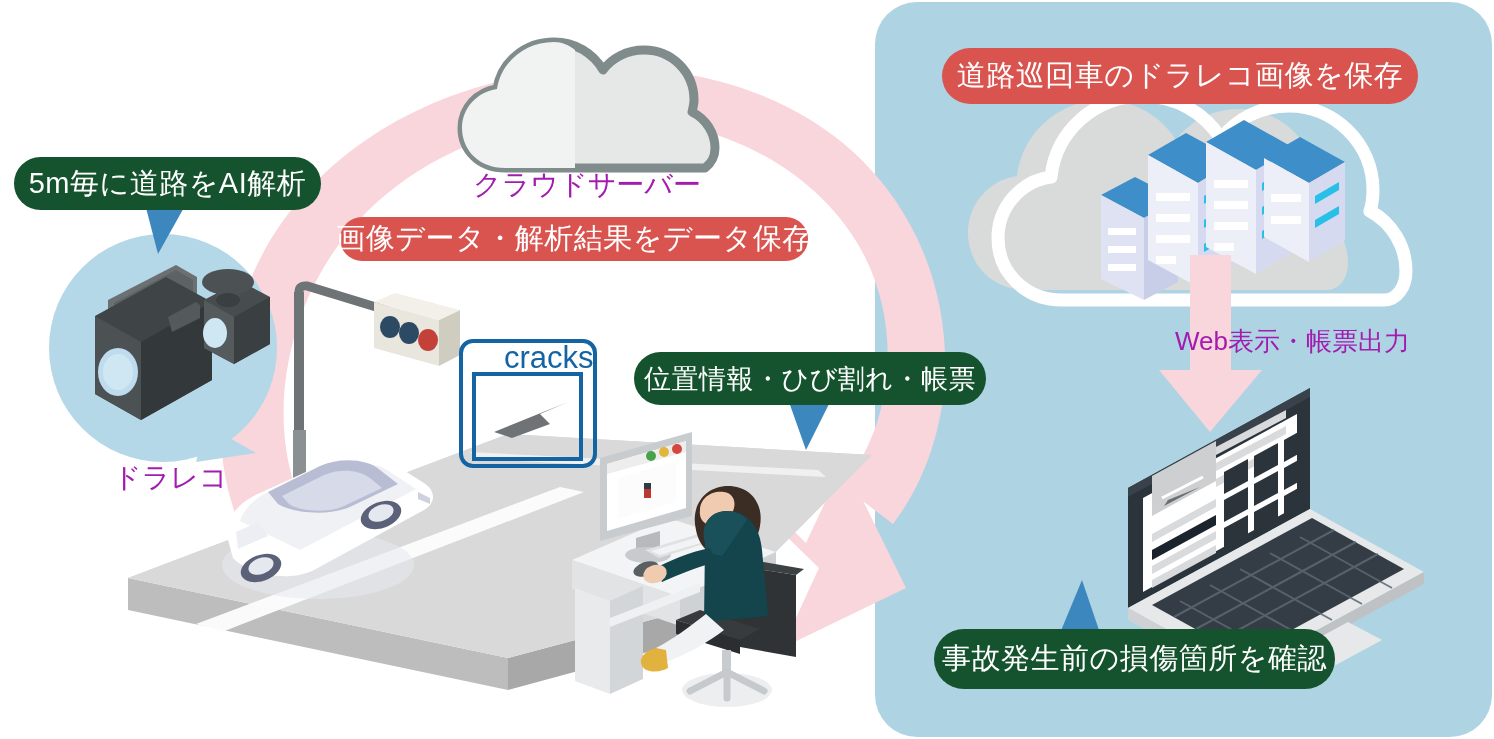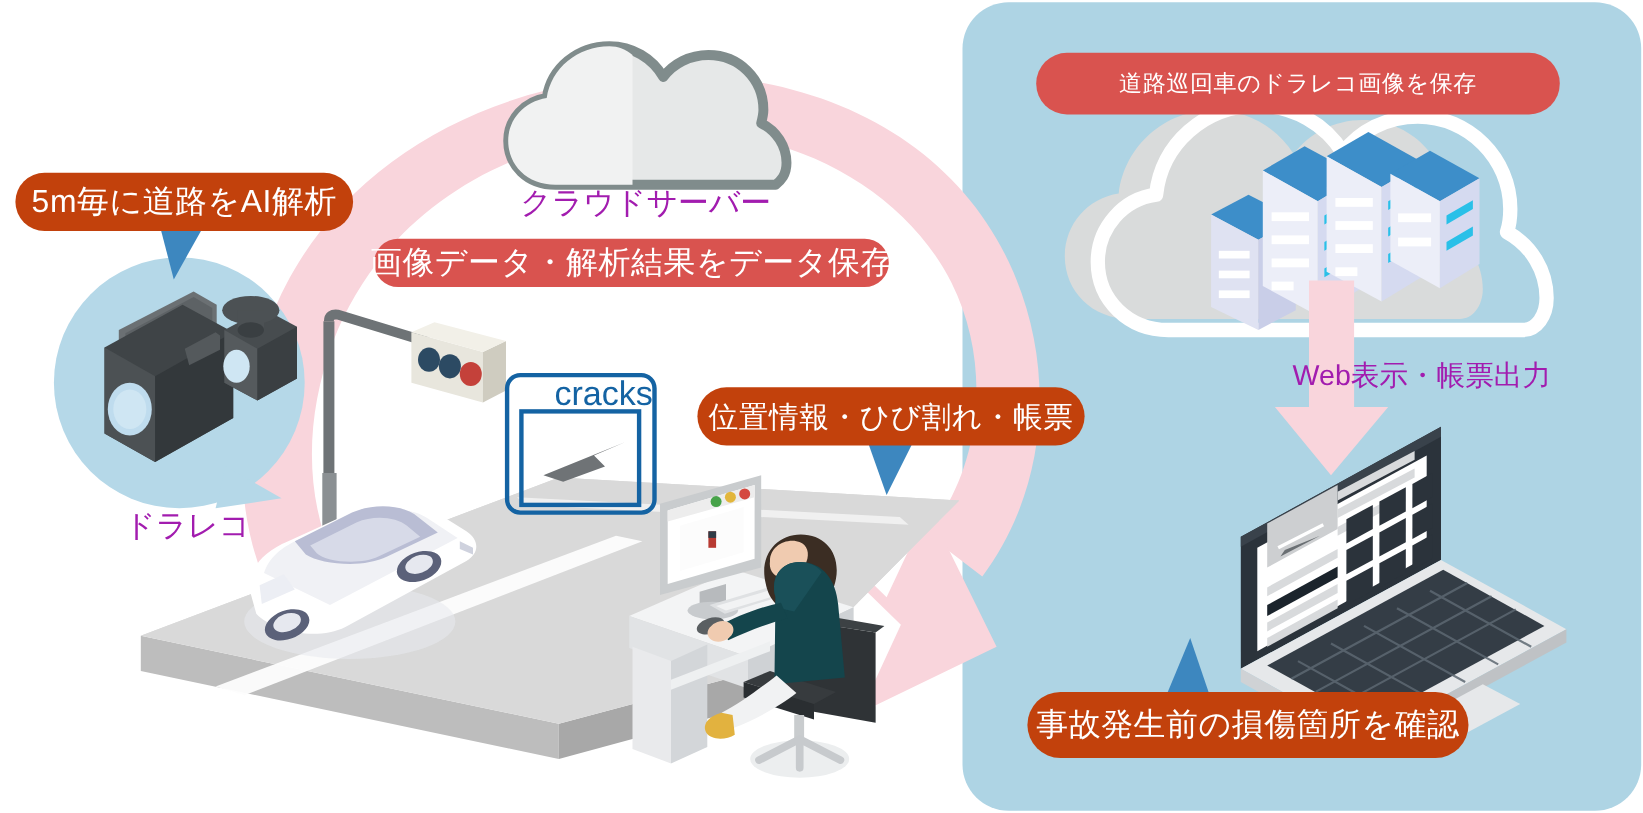--- a/index.html
+++ b/index.html
@@ -2,21 +2,21 @@
 <html><head>
 <meta charset="utf-8">
 <style>
   html,body{margin:0;padding:0;background:#ffffff;}
   body{font-family:"Liberation Sans","DejaVu Sans",sans-serif;}
   #stage{position:relative;width:1494px;height:739px;background:#fff;overflow:hidden;}
   #stage svg.layer{position:absolute;left:0;top:0;width:1494px;height:739px;}
   .pill{position:absolute;display:flex;align-items:center;justify-content:center;
         border-radius:999px;color:#fff;white-space:nowrap;letter-spacing:.5px;}
   .pill-red{background:#d9534f;}
-  .pill-blue{background:#c2410c;}
+  .pill-blue{background:#14532d;}
   .plain-label{position:absolute;color:#a21caf;white-space:nowrap;}
   .cracks-text{position:absolute;color:#1463a3;font-weight:400;margin-left:30px;}
 </style>
 </head>
 <body>
 
 <div id="stage">
 
   <svg class="layer" viewBox="0 0 1494 739">
     <defs>
@@ -356,21 +356,21 @@
   </div>
 
   <div class="pill pill-red" style="left:340px;top:217px;width:468px;height:44px;font-size:29px;">
     <span>画像データ・解析結果をデータ保存</span>
   </div>
 
   <div class="pill pill-blue" style="left:634px;top:352px;width:352px;height:53px;font-size:27px;">
     <span>位置情報・ひび割れ・帳票</span>
   </div>
 
-  <div class="pill pill-red" style="left:942px;top:48px;width:476px;height:56px;font-size:21px;align-items:center;">
+  <div class="pill pill-red" style="left:942px;top:48px;width:476px;height:56px;font-size:29px;align-items:center;">
     <span>道路巡回車のドラレコ画像を保存</span>
   </div>
 
   <div class="pill pill-blue" style="left:934px;top:629px;width:401px;height:60px;font-size:29px;">
     <span>事故発生前の損傷箇所を確認</span>
   </div>
 
   <div class="plain-label" style="left:473px;top:166px;font-size:28px;">クラウドサーバー</div>
 
   <div class="plain-label" style="left:113px;top:459px;font-size:28px;">ドラレコ</div>

